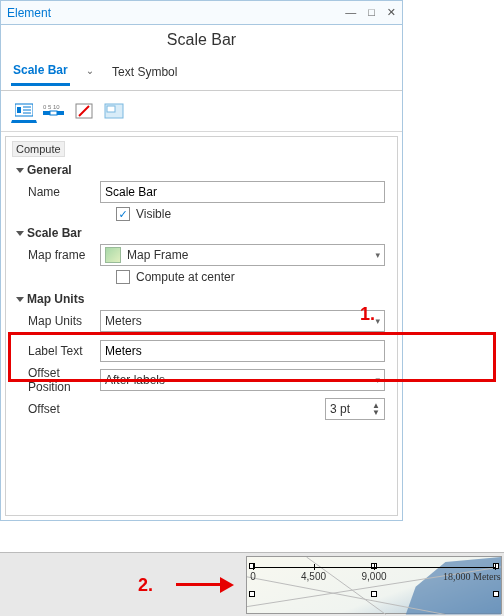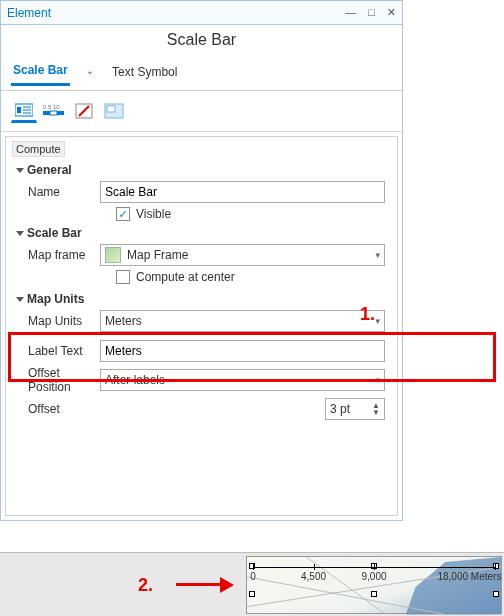--- a/index.html
+++ b/index.html
@@ -205,17 +205,17 @@
       <div class="sb-line">
         <span class="sb-tick" style="left:0%"></span>
         <span class="sb-tick" style="left:25%"></span>
         <span class="sb-tick" style="left:50%"></span>
         <span class="sb-tick" style="left:100%"></span>
       </div>
       <div class="sb-labels">
         <span class="sb-lab" style="left:0%">0</span>
         <span class="sb-lab" style="left:25%">4,500</span>
         <span class="sb-lab" style="left:50%">9,000</span>
-        <span class="sb-lab" style="left:100%; transform:translateX(-90%); white-space:nowrap;">18,000 Meters</span>
+        <span class="sb-lab" style="left:100%; transform:translateX(-90%); white-space:nowrap;font-family:Liberation Serif, serif;">18,000 Meters</span>
       </div>
     </div>
   </div>
 </div>
 
 </body></html>

